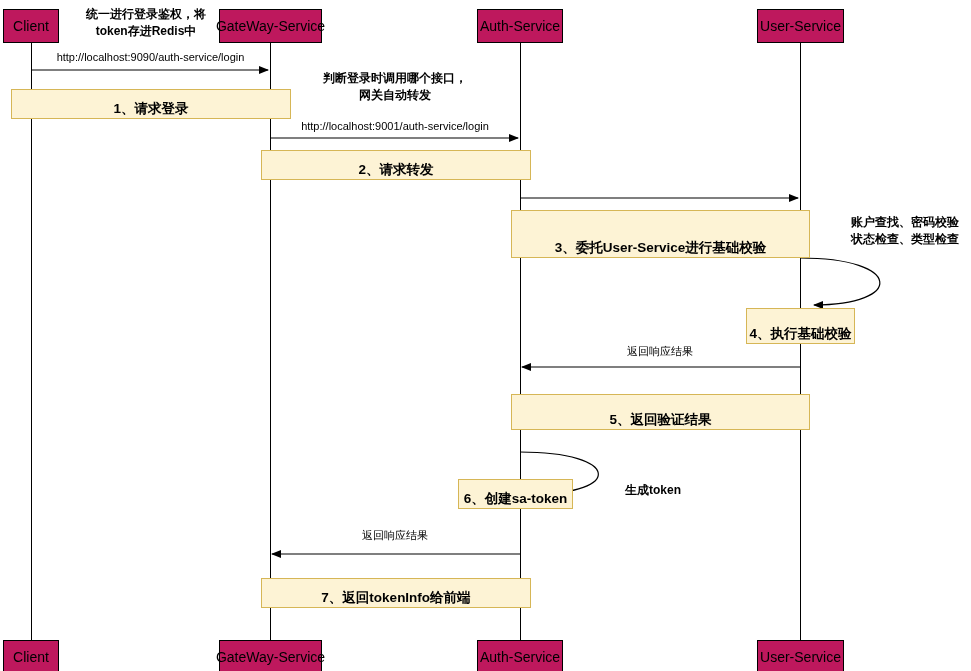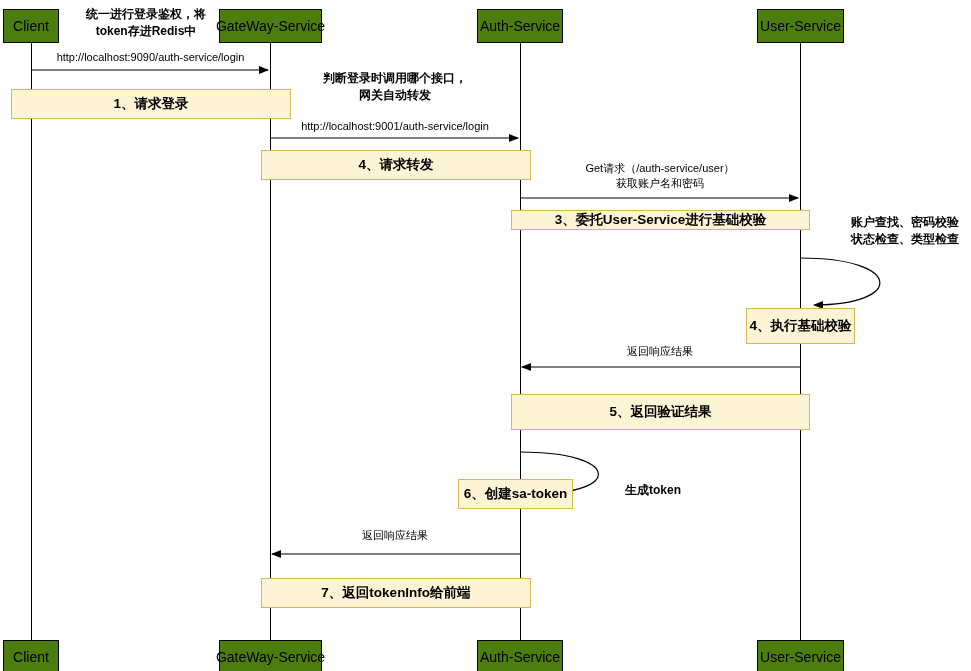--- a/index.html
+++ b/index.html
@@ -5,31 +5,31 @@
   html,body{margin:0;padding:0;background:#ffffff;}
   body{
     width:971px;height:671px;position:relative;overflow:hidden;
     font-family:"Liberation Sans","DejaVu Sans",sans-serif;
     color:#000000;
   }
   #diagram{position:absolute;left:0;top:0;width:971px;height:671px;}
 
   .participant{
     position:absolute;box-sizing:border-box;
-    border:1px solid #000000;background:#4d7c0f;
+    border:1px solid #000000;background:#be185d;
     display:flex;align-items:center;justify-content:center;
     font-size:14px;color:#000;white-space:nowrap;
   }
   .lifeline{
     position:absolute;width:1px;background:#000000;
   }
   .note{
     position:absolute;box-sizing:border-box;
     border:1px solid #d6b656;background:#fdf3d5;
-    display:flex;align-items:center;justify-content:center;
+    display:flex;align-items:flex-end;justify-content:center;
     font-size:13.5px;font-weight:bold;color:#000;white-space:nowrap;
   }
   .msglabel{
     position:absolute;font-size:11px;color:#000;
     text-align:center;line-height:15px;white-space:nowrap;
   }
   .annot{
     position:absolute;font-size:12px;font-weight:bold;color:#000;
     text-align:center;line-height:17px;white-space:nowrap;
   }
@@ -84,24 +84,20 @@
     </div>
     <div class="participant" style="left: 757px; top: 640px; width: 87px; height: 34px;">
       <div class="">User-Service</div>
     </div>
     <div class="msglabel" style="left: -49.5px; width: 400px; top: 50px; text-align: center;">
       <div>http://localhost:9090/auth-service/login</div>
     </div>
     <div class="msglabel" style="left: 195px; width: 400px; top: 119px; text-align: center;">
       <div>http://localhost:9001/auth-service/login</div>
     </div>
-    <div class="msglabel" style="left: 460px; width: 400px; top: 161px; text-align: center;">
-      <div>Get请求（/auth-service/user）</div>
-      <div>获取账户名和密码</div>
-    </div>
     <div class="msglabel" style="left: 460px; width: 400px; top: 344px; text-align: center;">
       <div>返回响应结果</div>
     </div>
     <div class="msglabel" style="left: 195px; width: 400px; top: 528px; text-align: center;">
       <div>返回响应结果</div>
     </div>
     <div class="annot" style="left: -4px; width: 300px; top: 6px;">
       <div>统一进行登录鉴权，将</div>
       <div>token存进Redis中</div>
     </div>
@@ -113,23 +109,23 @@
       <div>账户查找、密码校验</div>
       <div>状态检查、类型检查</div>
     </div>
     <div class="annot" style="left: 503px; width: 300px; top: 482px;">
       <div>生成token</div>
     </div>
     <div class="note" style="left: 11px; top: 89px; width: 280px; height: 30px;">
       <div class="">1、请求登录</div>
     </div>
     <div class="note" style="left: 261px; top: 150px; width: 270px; height: 30px;">
-      <div class="">4、请求转发</div>
+      <div class="">2、请求转发</div>
     </div>
-    <div class="note" style="left: 511px; top: 210px; width: 299px; height: 20px;">
+    <div class="note" style="left: 511px; top: 210px; width: 299px; height: 48px;">
       <div class="">3、委托User-Service进行基础校验</div>
     </div>
     <div class="note" style="left: 746px; top: 308px; width: 109px; height: 36px;">
       <div class="">4、执行基础校验</div>
     </div>
     <div class="note" style="left: 511px; top: 394px; width: 299px; height: 36px;">
       <div class="">5、返回验证结果</div>
     </div>
     <div class="note" style="left: 458px; top: 479px; width: 115px; height: 30px;">
       <div class="">6、创建sa-token</div>

